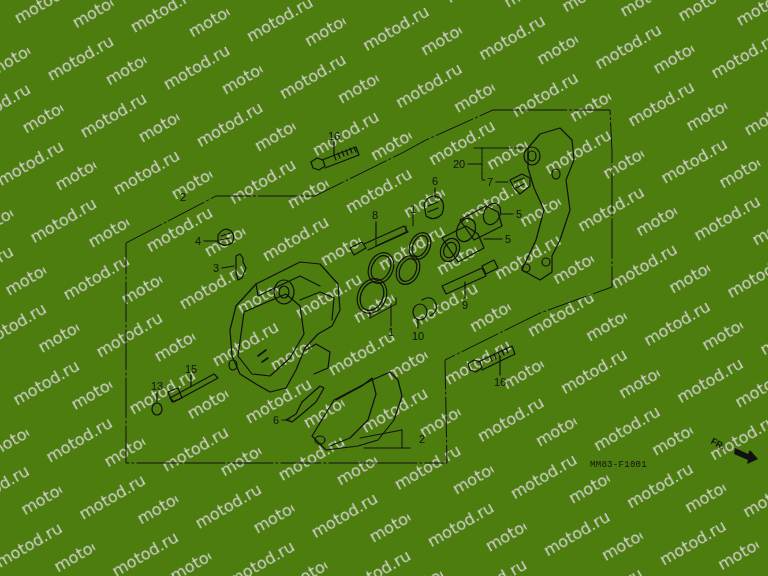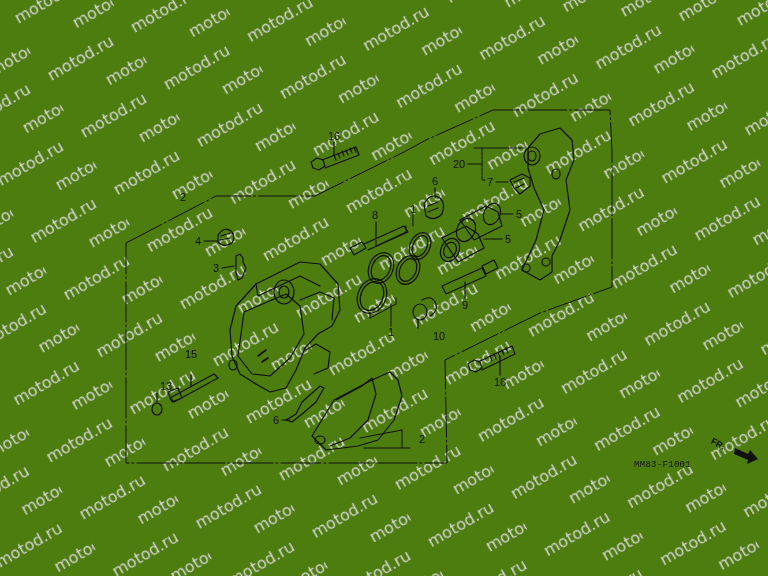--- a/index.html
+++ b/index.html
@@ -1,20 +1,20 @@
 <!DOCTYPE html>
 <html><head>
 <meta charset="utf-8">
 <style>
   html, body { margin: 0; padding: 0; background: #ffffff; }
   #canvas { position: relative; width: 768px; height: 576px; overflow: hidden; background: #4d7c0f; font-family: "Liberation Sans", sans-serif; }
   #watermark { position: absolute; inset: 0; pointer-events: none; }
   #diagram { position: absolute; left: 0; top: 0; }
   .callout { position: absolute; font-family: "Liberation Sans", sans-serif; font-size: 11px; color: #111; line-height: 1; transform: translate(-50%, -50%); white-space: nowrap; }
-  #code { position: absolute; left: 634px; top: 460px; font-family: "Liberation Mono", monospace; font-size: 9px; color: #111; letter-spacing: 0.3px; }
+  #code { position: absolute; left: 590px; top: 460px; font-family: "Liberation Mono", monospace; font-size: 9px; color: #111; letter-spacing: 0.3px; }
   #fr { position: absolute; left: 714px; top: 436px; font-family: "Liberation Sans", sans-serif; font-weight: bold; font-size: 9px; color: #111; transform: rotate(28deg); transform-origin: left top; }
 </style>
 </head>
 <body>
 
 <div id="canvas">
 
   <svg id="watermark" width="768" height="576" xmlns="http://www.w3.org/2000/svg">
     <defs>
       <pattern id="wm" width="96" height="66" patternUnits="userSpaceOnUse" patternTransform="rotate(-30)">
@@ -165,22 +165,22 @@
   <span class="callout" style="left:216px;top:268px;">3</span>
   <span class="callout" style="left:375px;top:215px;">8</span>
   <span class="callout" style="left:413px;top:209px;">1</span>
   <span class="callout" style="left:435px;top:181px;">6</span>
   <span class="callout" style="left:459px;top:164px;">20</span>
   <span class="callout" style="left:490px;top:182px;">7</span>
   <span class="callout" style="left:519px;top:214px;">5</span>
   <span class="callout" style="left:508px;top:239px;">5</span>
   <span class="callout" style="left:465px;top:305px;">9</span>
   <span class="callout" style="left:391px;top:332px;">1</span>
-  <span class="callout" style="left:418px;top:336px;margin-left:21px;">10</span>
-  <span class="callout" style="left:191px;top:354px;">15</span>
-  <span class="callout" style="left:157px;top:386px;margin-left:9px;">13</span>
+  <span class="callout" style="left:418px;top:336px;">10</span>
+  <span class="callout" style="left:191px;top:369px;">15</span>
+  <span class="callout" style="left:157px;top:386px;">13</span>
   <span class="callout" style="left:276px;top:420px;">6</span>
   <span class="callout" style="left:422px;top:439px;">2</span>
   <span class="callout" style="left:500px;top:382px;">16</span>
 
   <span id="code">MM83-F1001</span>
   <span id="fr">FR.</span>
 </div>
 
 </body></html>

